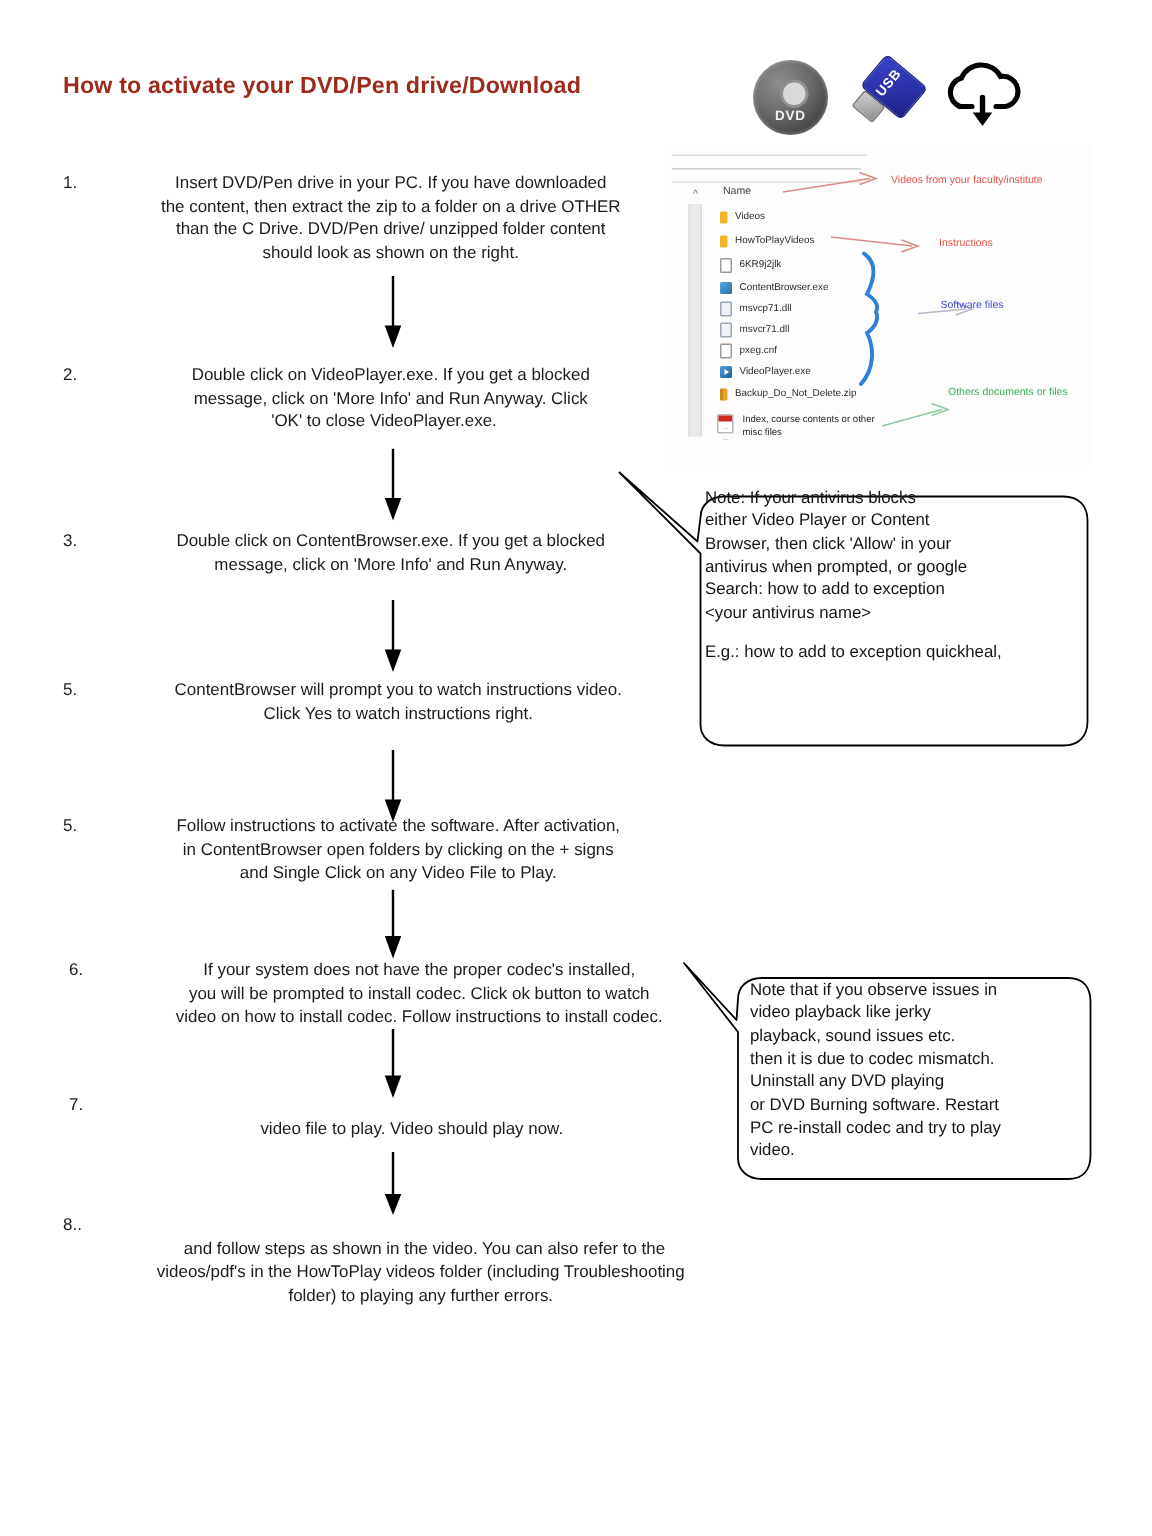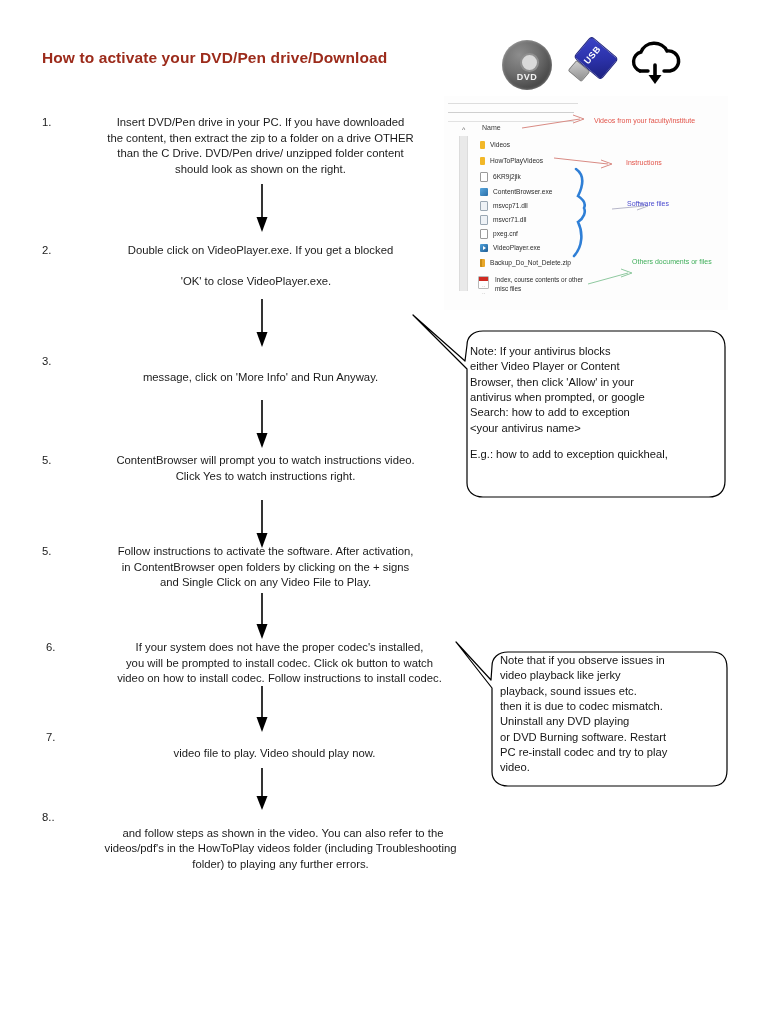--- a/index.html
+++ b/index.html
@@ -373,34 +373,34 @@
 
   <svg class="arrow" style="left:255px; top:184px; height:50px;" viewBox="0 0 14 50">
     <line x1="7" y1="0" x2="7" y2="36" stroke="#000" stroke-width="1.6"></line>
     <path d="M1.5 33 L12.5 33 L7 48 Z" fill="#000"></path>
   </svg>
 
   <div class="step" style="left:42px; top:243px; width:420px;">
     <span class="num">2.</span>
     <span class="body">
       <span>Double click on VideoPlayer.exe. If you get a blocked</span><br>
-      <br>
+      <span>message, click on 'More Info' and Run Anyway. Click</span><br>
       <span style="margin-left:-9px; display:inline-block;">'OK' to close VideoPlayer.exe.</span>
     </span>
   </div>
 
   <svg class="arrow" style="left:255px; top:299px; height:50px;" viewBox="0 0 14 50">
     <line x1="7" y1="0" x2="7" y2="36" stroke="#000" stroke-width="1.6"></line>
     <path d="M1.5 33 L12.5 33 L7 48 Z" fill="#000"></path>
   </svg>
 
   <div class="step" style="left:42px; top:354px; width:420px;">
     <span class="num">3.</span>
     <span class="body">
-      <br>
+      <span>Double click on ContentBrowser.exe. If you get a blocked</span><br>
       <span>message, click on 'More Info' and Run Anyway.</span>
     </span>
   </div>
 
   <svg class="arrow" style="left:255px; top:400px; height:50px;" viewBox="0 0 14 50">
     <line x1="7" y1="0" x2="7" y2="36" stroke="#000" stroke-width="1.6"></line>
     <path d="M1.5 33 L12.5 33 L7 48 Z" fill="#000"></path>
   </svg>
 
   <div class="step" style="left:42px; top:453px; width:430px;">
@@ -465,21 +465,21 @@
       <span style="margin-left:-5px; display:inline-block;">videos/pdf's in the HowToPlay videos folder (including Troubleshooting</span><br>
       <span style="margin-left:-5px; display:inline-block;">folder) to playing any further errors.</span>
     </span>
   </div>
 
   <svg class="callout-svg" style="left:405px; top:305px; width:330px; height:210px;">
     <path d="M62 40 C62 32, 68 26, 78 26 L304 26 C314 26, 320 32, 320 42
              L320 176 C320 186, 314 192, 304 192 L78 192 C68 192, 62 186, 62 178
              L62 64 L8 10 L60 56 Z" fill="#ffffff" stroke="#000000" stroke-width="1.2" stroke-linejoin="round"></path>
   </svg>
-  <div class="callout-text" style="left:470px; top:344px; width:255px;">
+  <div class="callout-text" style="left:470px; top:325px; width:255px;">
     <span>Note: If your antivirus blocks</span><br>
     <span>either Video Player or Content</span><br>
     <span>Browser, then click 'Allow' in your</span><br>
     <span>antivirus when prompted, or google</span><br>
     <span>Search: how to add to exception</span><br>
     <span>&lt;your antivirus name&gt;</span>
     <span class="gap"></span>
     <span>E.g.: how to add to exception quickheal,</span><br>
   </div>
 

